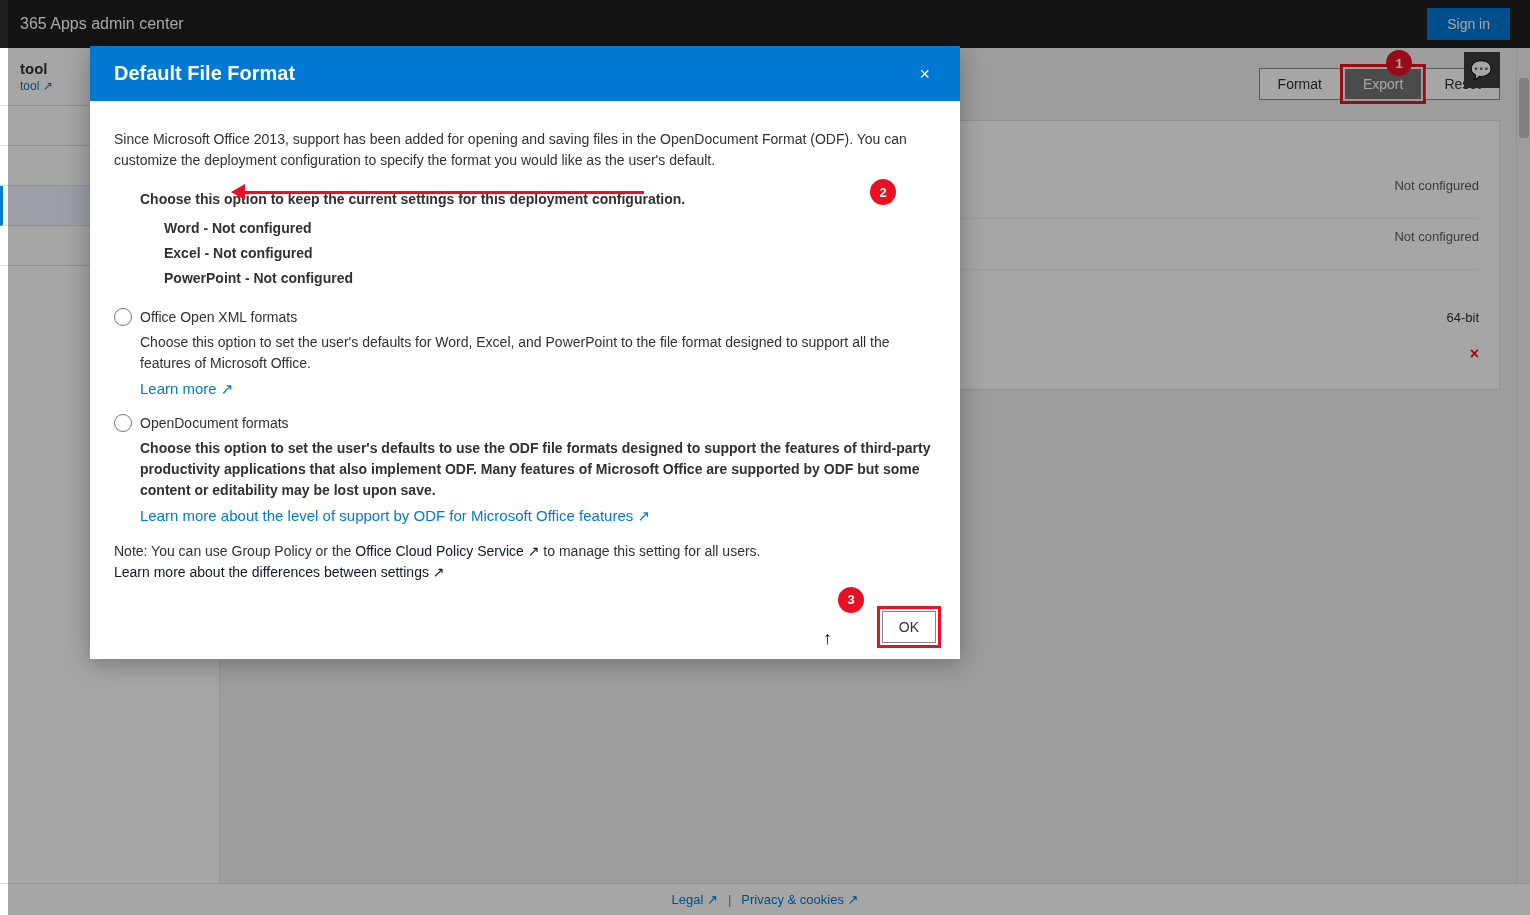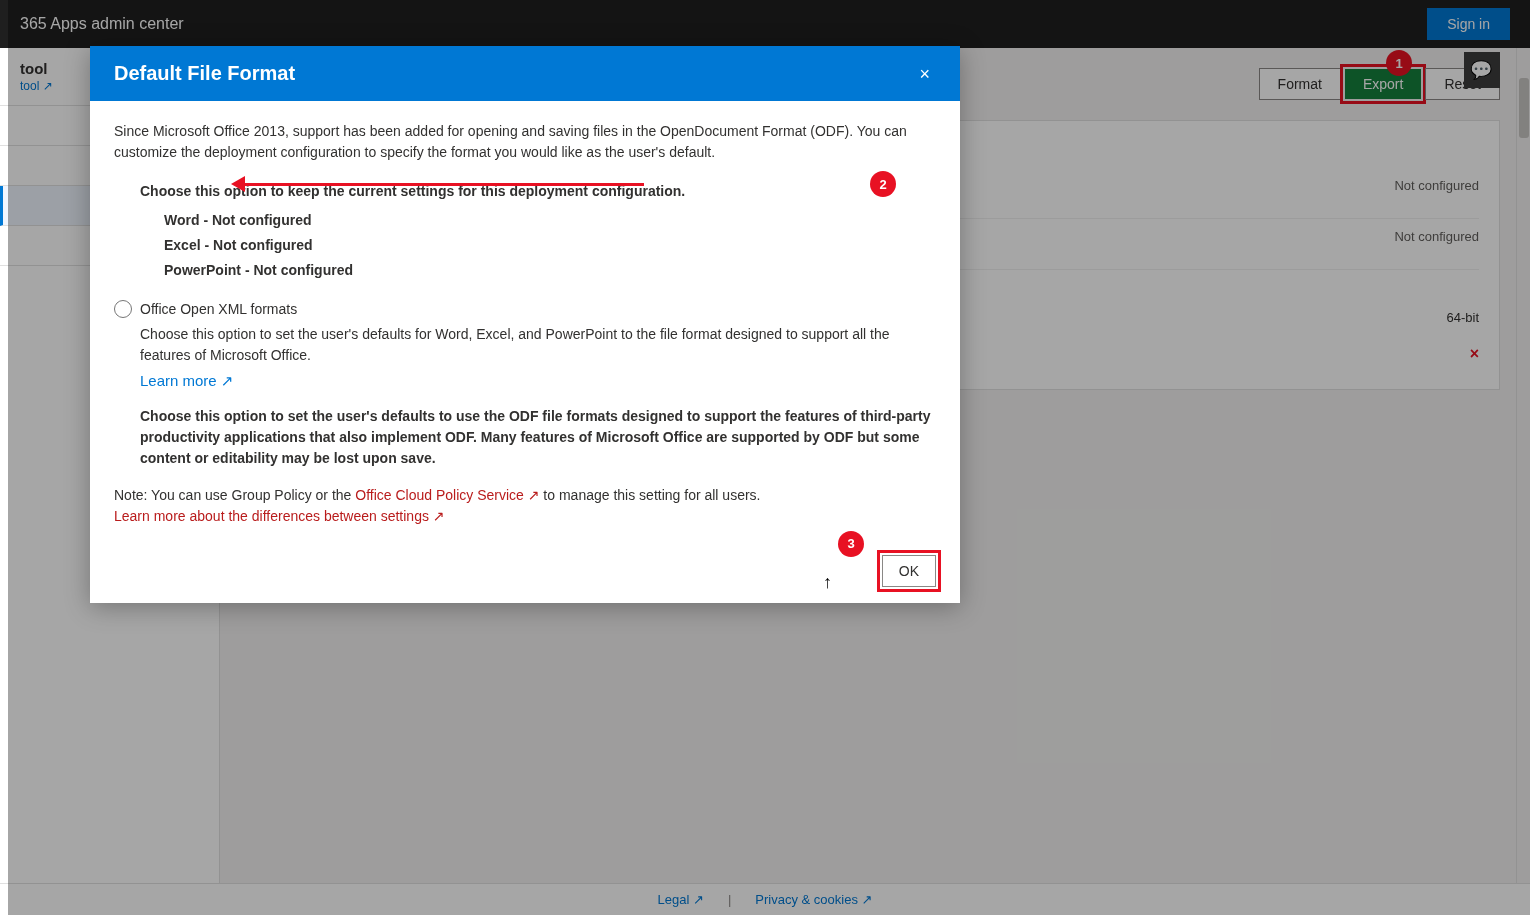--- a/index.html
+++ b/index.html
@@ -88,21 +88,21 @@
       font-size: 14px;
       cursor: pointer;
       font-family: 'Segoe UI', Arial, sans-serif;
     }
     .action-btn.secondary {
       background: #fff;
       color: #323130;
       border: 1px solid #8a8886;
     }
     .action-btn.export-highlighted {
-      background: #15803d;
+      background: #737373;
       color: #fff;
       outline: 3px solid #e81123;
       outline-offset: 2px;
     }
 
     
     .step-badge {
       display: inline-flex;
       align-items: center;
       justify-content: center;
@@ -215,21 +215,21 @@
       position: absolute;
       bottom: 0;
       left: 0;
       right: 0;
       height: 32px;
       background: #fff;
       border-top: 1px solid #e0e0e0;
       display: flex;
       align-items: center;
       justify-content: center;
-      gap: 24px;
+      gap: 10px;
     }
     .footer-link {
       color: #0078d4;
       font-size: 13px;
       text-decoration: none;
     }
     .footer-sep {
       color: #8a8886;
       font-size: 13px;
     }
@@ -273,21 +273,21 @@
     .modal-close {
       background: none;
       border: none;
       color: #fff;
       font-size: 18px;
       cursor: pointer;
       line-height: 1;
       padding: 2px 6px;
     }
     .modal-body {
-      padding: 20px 24px 16px;
+      padding: 28px 24px 16px;
     }
     .modal-intro {
       color: #323130;
       font-size: 14px;
       line-height: 1.5;
       margin-bottom: 18px;
     }
 
     
     .radio-option {
@@ -341,21 +341,21 @@
     }
 
     
     .modal-note {
       margin-top: 10px;
       font-size: 14px;
       color: #323130;
       line-height: 1.5;
     }
     .note-link {
-      color: #b91c1c;
+      color: #0f172a;
       text-decoration: none;
     }
 
     
     .modal-footer {
       padding: 12px 24px 16px;
       display: flex;
       justify-content: flex-end;
       align-items: center;
       position: relative;
@@ -514,22 +514,29 @@
           <input type="radio" class="radio-input" name="fileformat" id="xmlformat" style="">
           <label for="xmlformat" class="radio-label-text">Office Open XML formats</label>
         </div>
         <div class="radio-desc">Choose this option to set the user's defaults for Word, Excel, and PowerPoint to the file format designed to support all the features of Microsoft Office.</div>
         <div class="radio-learn-more">
           <a href="#" class="learn-more-link">Learn more ↗</a>
         </div>
       </div>
 
       <div class="radio-option">
+        <div class="radio-label-row">
+          <input type="radio" class="radio-input" name="fileformat" id="odfformat" style="">
+          <label for="odfformat" class="radio-label-text">OpenDocument formats</label>
+        </div>
         <div class="radio-desc">
           <strong>Choose this option to set the user's defaults to use the ODF file formats designed to support the features of third-party productivity applications that also implement ODF. Many features of Microsoft Office are supported by ODF but some content or editability may be lost upon save.</strong>
+        </div>
+        <div class="radio-learn-more">
+          <a href="#" class="learn-more-link">Learn more about the level of support by ODF for Microsoft Office features ↗</a>
         </div>
       </div>
 
       <div class="modal-note">
         <span>Note: You can use Group Policy or the </span><a href="#" class="note-link">Office Cloud Policy Service ↗</a><span> to manage this setting for all users.</span>
         <br>
         <a href="#" class="note-link">Learn more about the differences between settings ↗</a>
       </div>
 
     </div>

